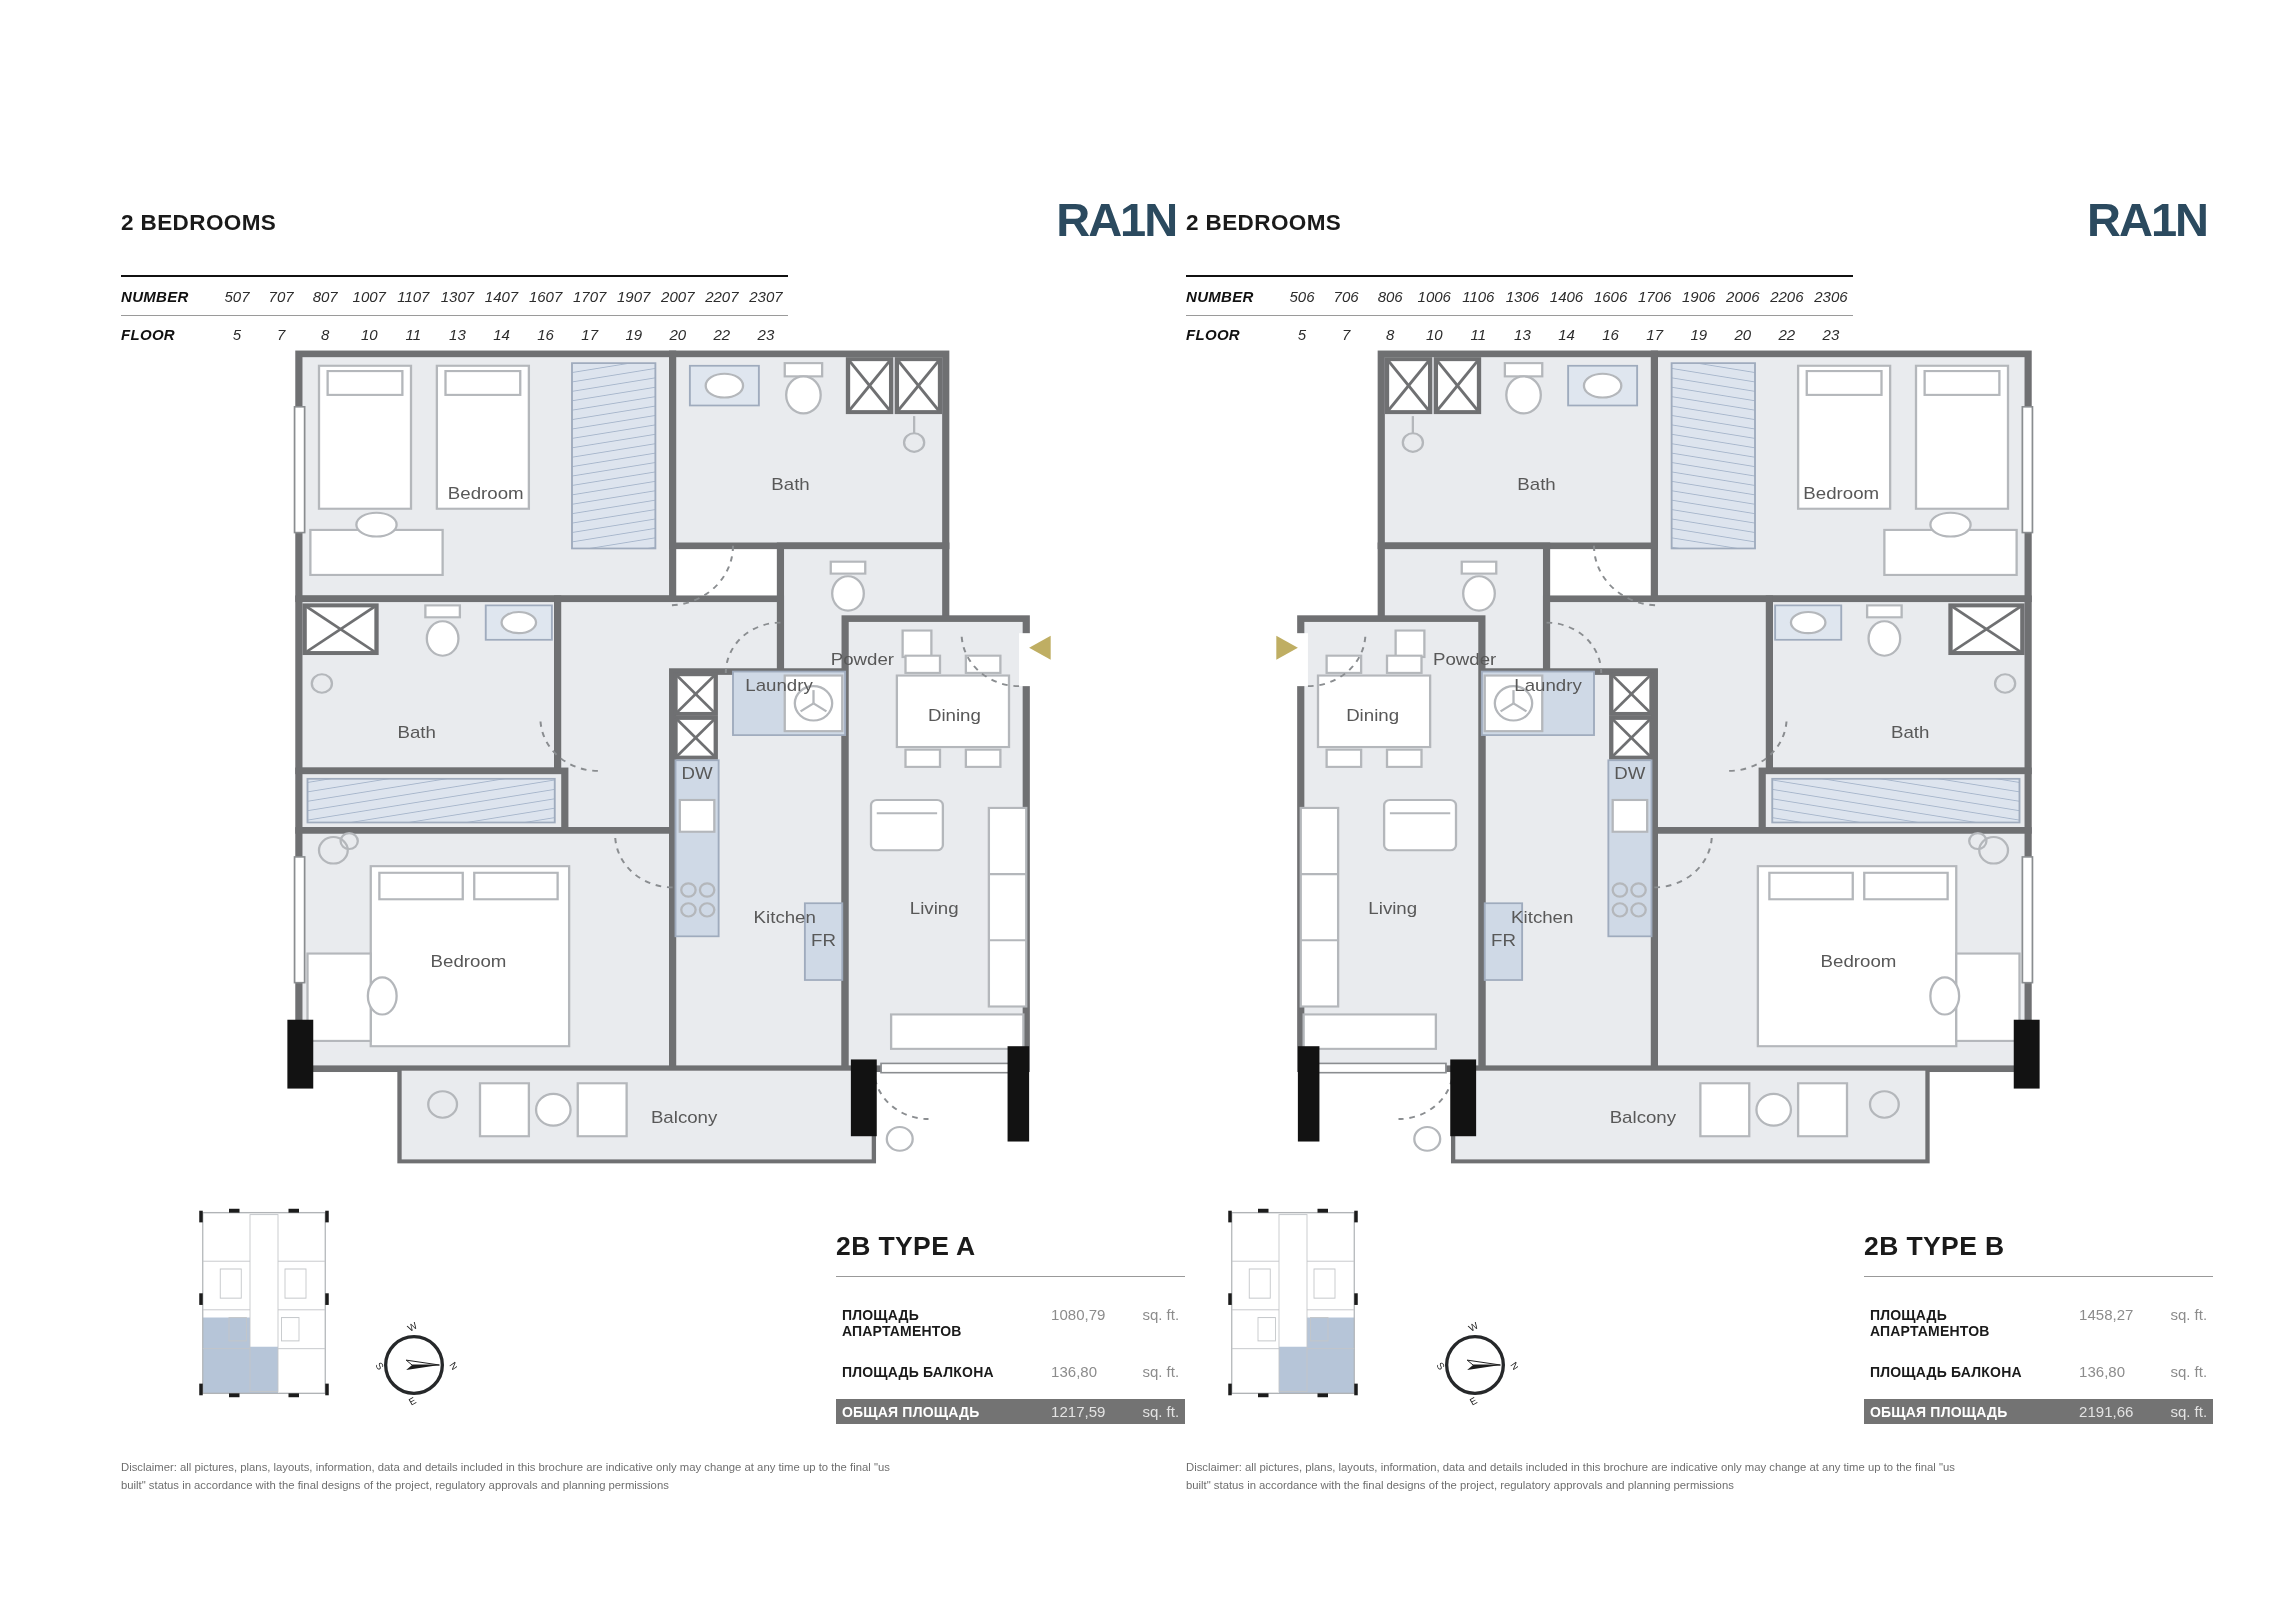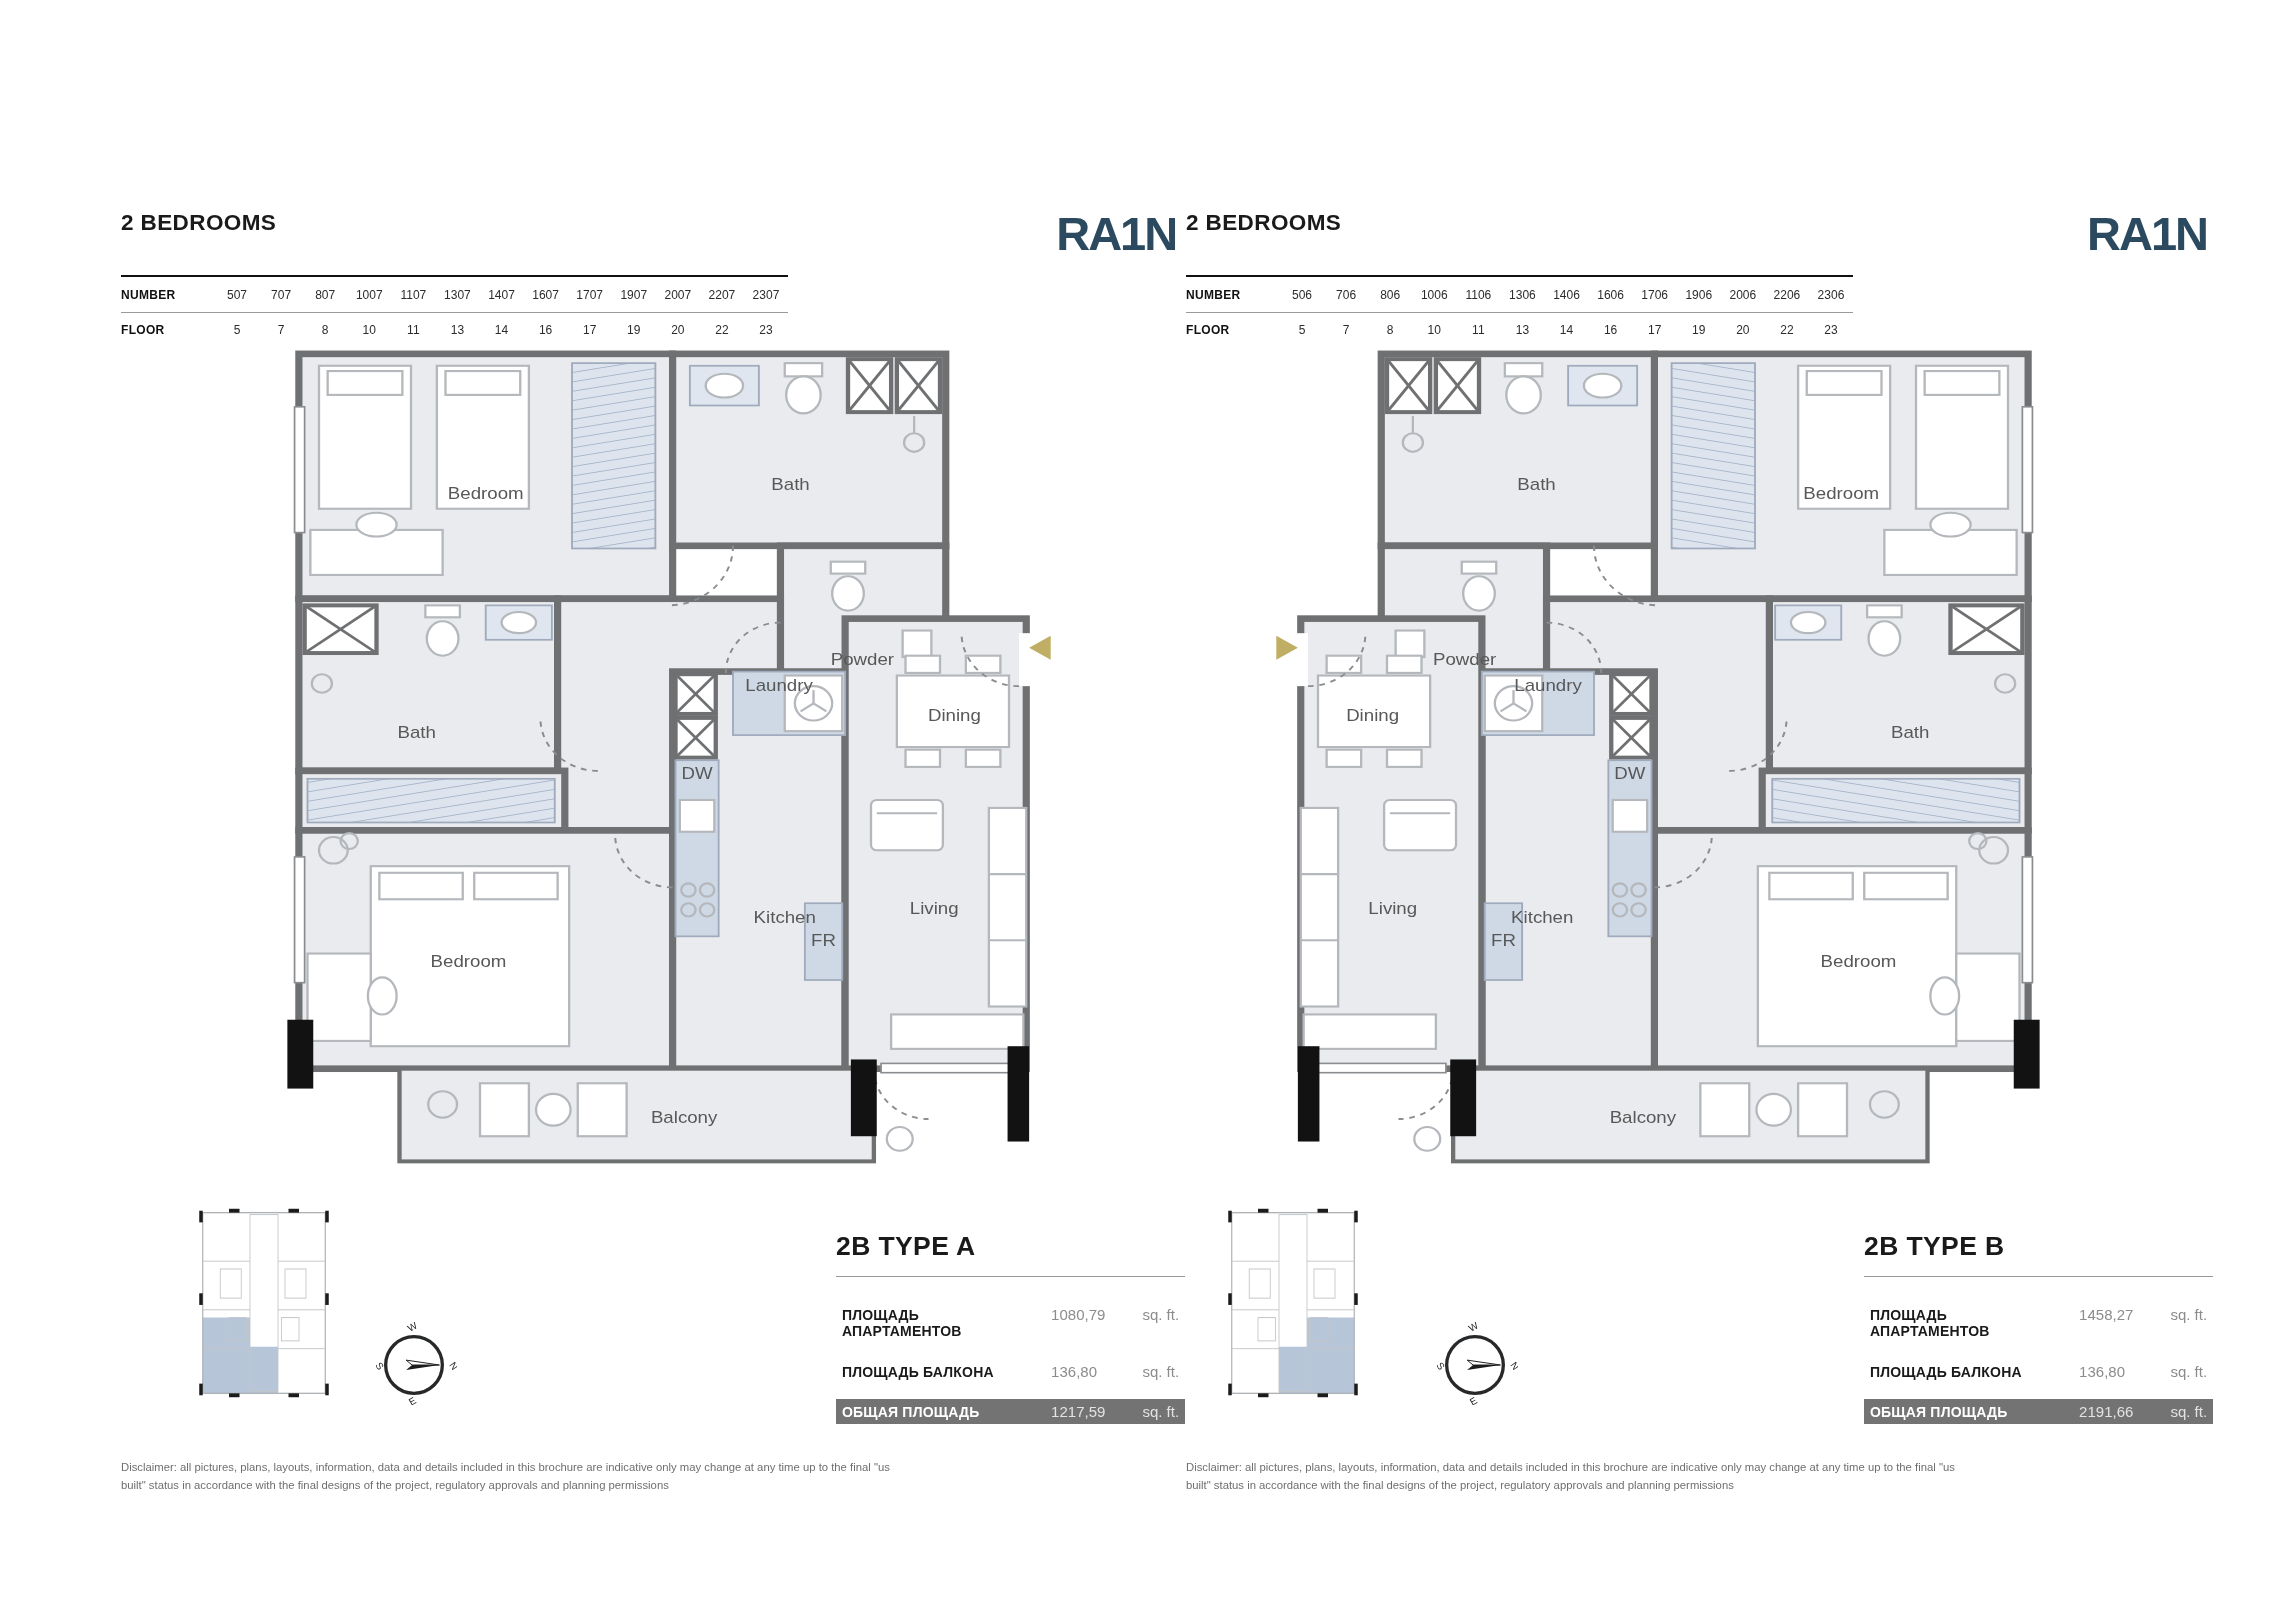--- a/index.html
+++ b/index.html
@@ -2,26 +2,26 @@
 <html><head>
 <meta charset="utf-8">
 <style>
   html,body{margin:0;padding:0;background:#ffffff;}
   body{width:2293px;height:1621px;position:relative;font-family:"Liberation Sans","DejaVu Sans",sans-serif;color:#1a1a1a;overflow:hidden;}
   .panel{position:absolute;top:0;width:1064px;height:1305px;}
   #panel-a{left:121px;}
   #panel-b{left:1186px;}
 
   .panel-title{position:absolute;top:210px;left:0;font-size:22.5px;font-weight:bold;letter-spacing:0.4px;}
-  .logo{position:absolute;top:210px;font-size:47px;font-weight:bold;color:#2b4a5f;letter-spacing:-2px;line-height:1;}
+  .logo{position:absolute;top:196px;font-size:47px;font-weight:bold;color:#2b4a5f;letter-spacing:-2px;line-height:1;}
   #panel-a .logo{right:8.8px;}
   #panel-b .logo{right:43px;}
 
   .units-table{position:absolute;top:275px;left:0;width:667px;border-top:2.9px solid #111;}
-  .units-row{display:grid;grid-template-columns:94px repeat(13,1fr);align-items:center;padding:10.8px 0 9.8px 0;font-size:12px;color:#2c2c2c;}
+  .units-row{display:grid;grid-template-columns:94px repeat(13,1fr);align-items:center;padding:10.8px 0 9.8px 0;font-size:15px;color:#2c2c2c;font-style:italic;}
   .units-row:first-child{border-bottom:1px solid #9a9a9a;}
   .units-row .row-label{font-weight:bold;color:#111;letter-spacing:0.3px;}
   .units-row .cell{text-align:center;}
 
   .plan{position:absolute;top:334px;}
   #panel-a .plan{left:106px;}
   #panel-b .plan{left:86px;}
 
   .keyplan{position:absolute;top:1201px;}
   #panel-a .keyplan{left:73px;}

